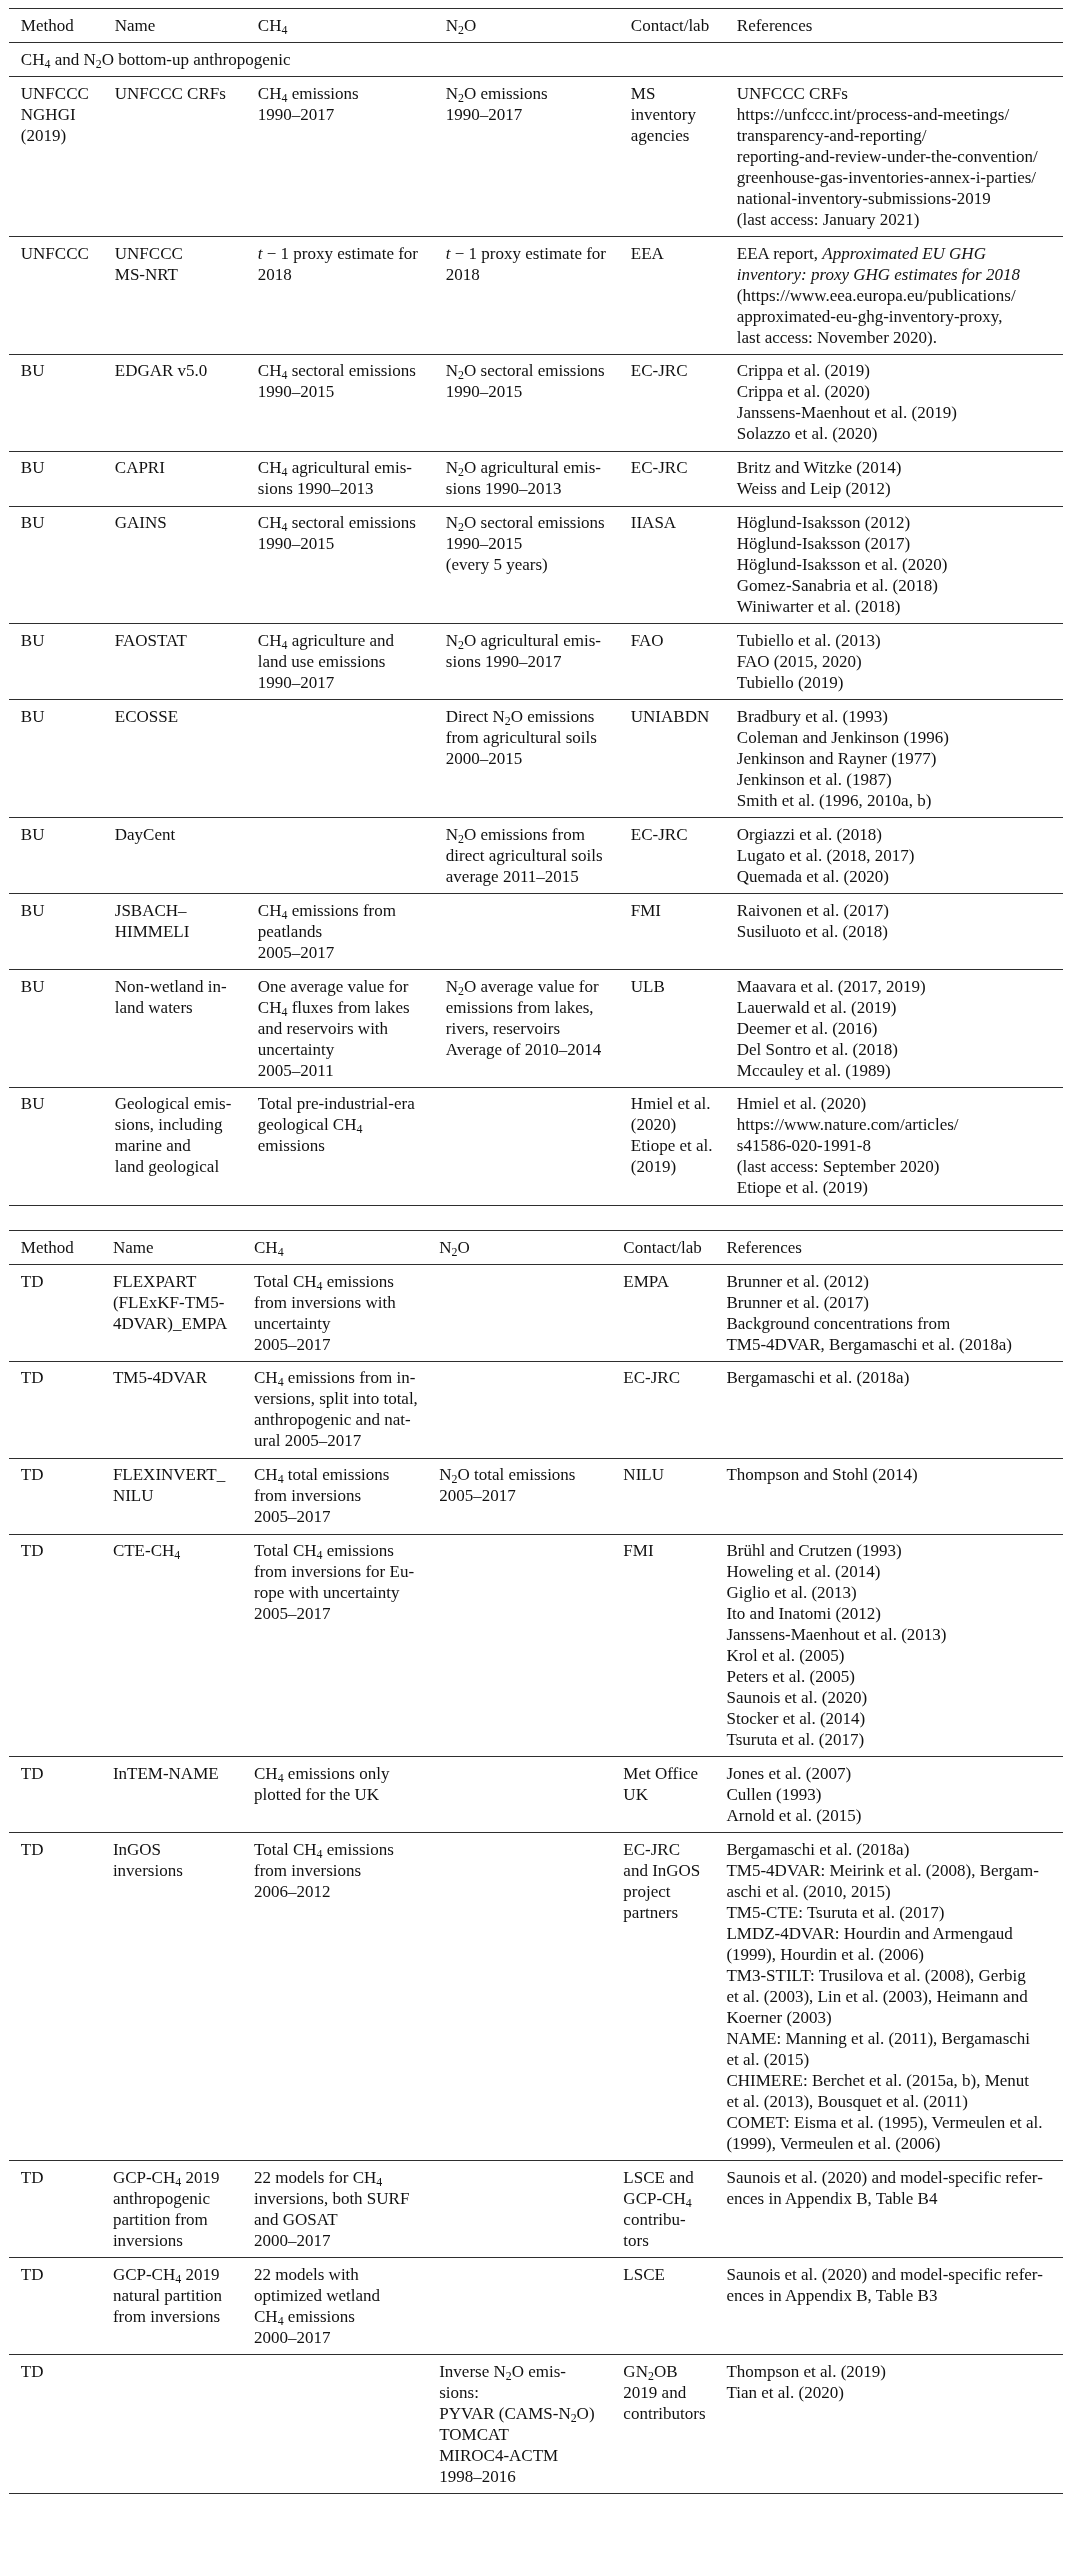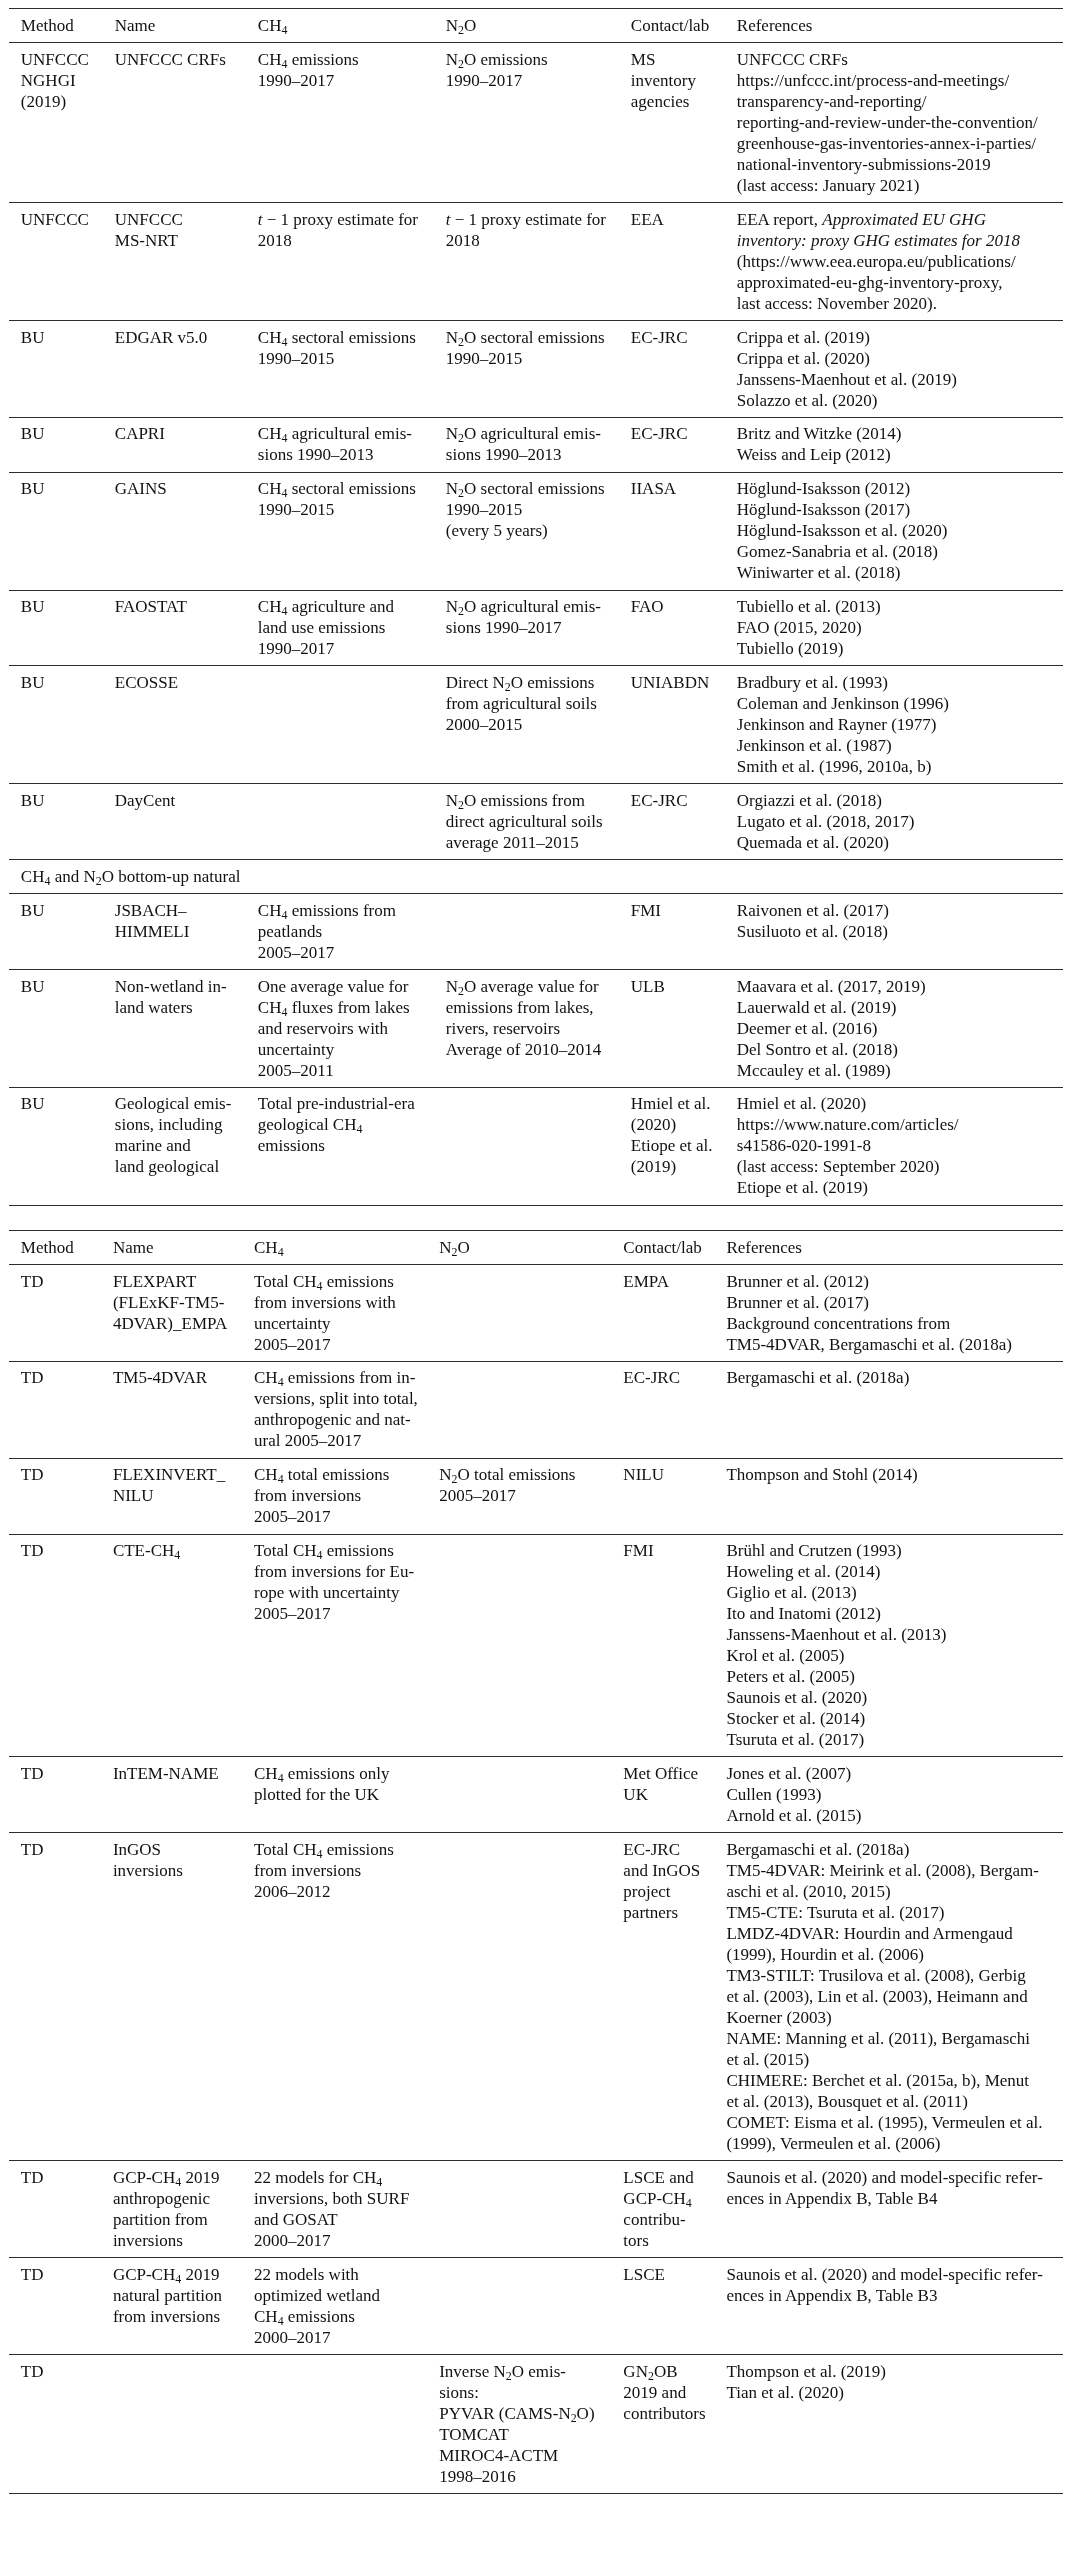--- a/index.html
+++ b/index.html
@@ -78,20 +78,23 @@
       <th>Method</th>
       <th>Name</th>
       <th>CH<sub>4</sub></th>
       <th>N<sub>2</sub>O</th>
       <th>Contact/lab</th>
       <th>References</th>
     </tr>
   </thead>
   <tbody>
       <tr>
+        <td colspan="6">CH<sub>4</sub> and N<sub>2</sub>O bottom-up anthropogenic</td>
+      </tr>
+      <tr>
         <td>
           <span class="line">UNFCCC</span>
           <span class="line">NGHGI</span>
           <span class="line">(2019)</span>
         </td>
         <td>
           <span class="line">UNFCCC CRFs</span>
         </td>
         <td>
           <span class="line">CH<sub>4</sub> emissions</span>
@@ -281,23 +284,20 @@
           <span class="line">average 2011–2015</span>
         </td>
         <td>
           <span class="line">EC-JRC</span>
         </td>
         <td>
           <span class="line">Orgiazzi et al. (2018)</span>
           <span class="line">Lugato et al. (2018, 2017)</span>
           <span class="line">Quemada et al. (2020)</span>
         </td>
-      </tr>
-      <tr>
-        <td colspan="6">CH<sub>4</sub> and N<sub>2</sub>O bottom-up natural</td>
       </tr>
       <tr>
         <td>
           <span class="line">BU</span>
         </td>
         <td>
           <span class="line">JSBACH–</span>
           <span class="line">HIMMELI</span>
         </td>
         <td>

